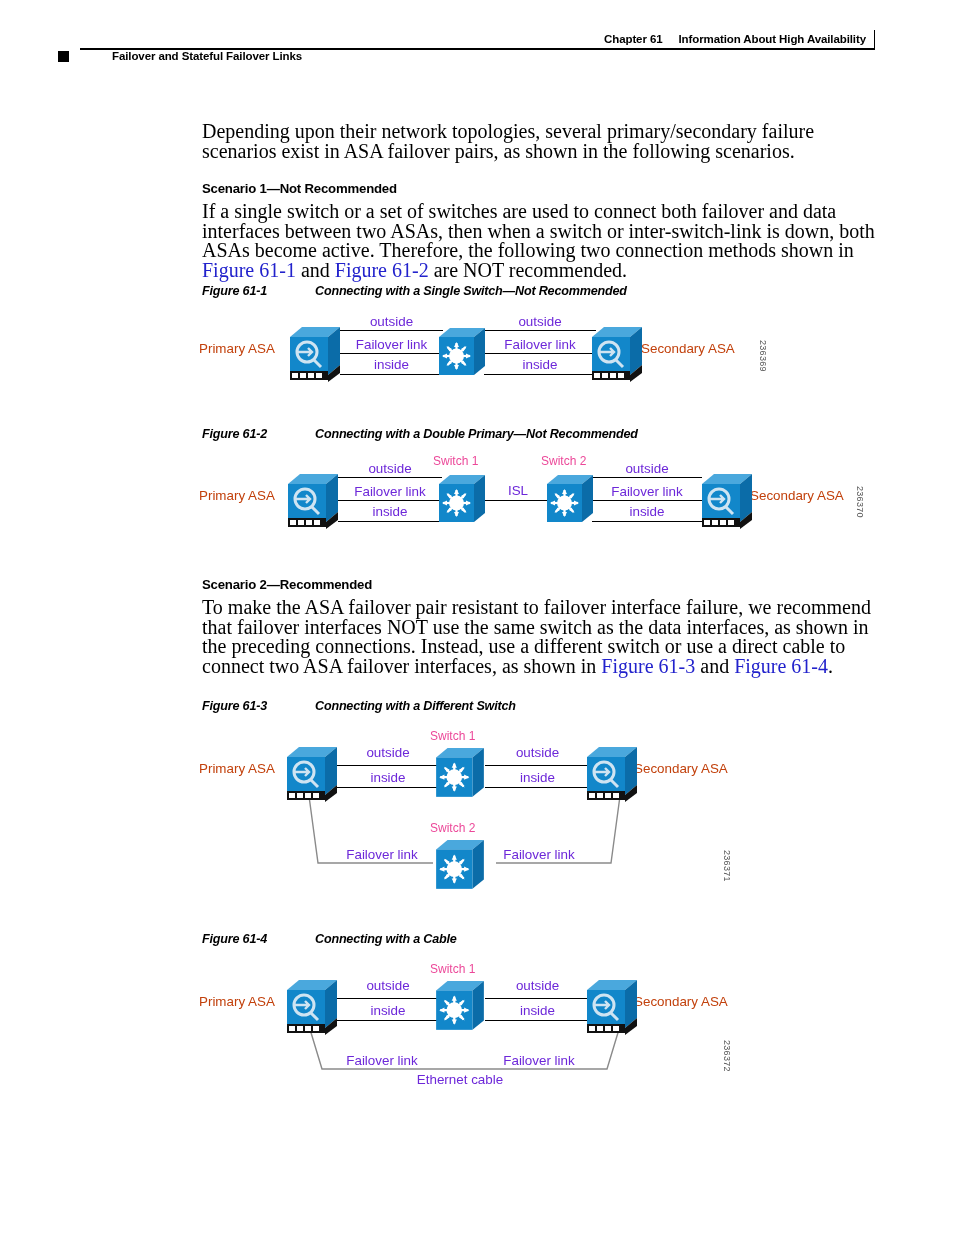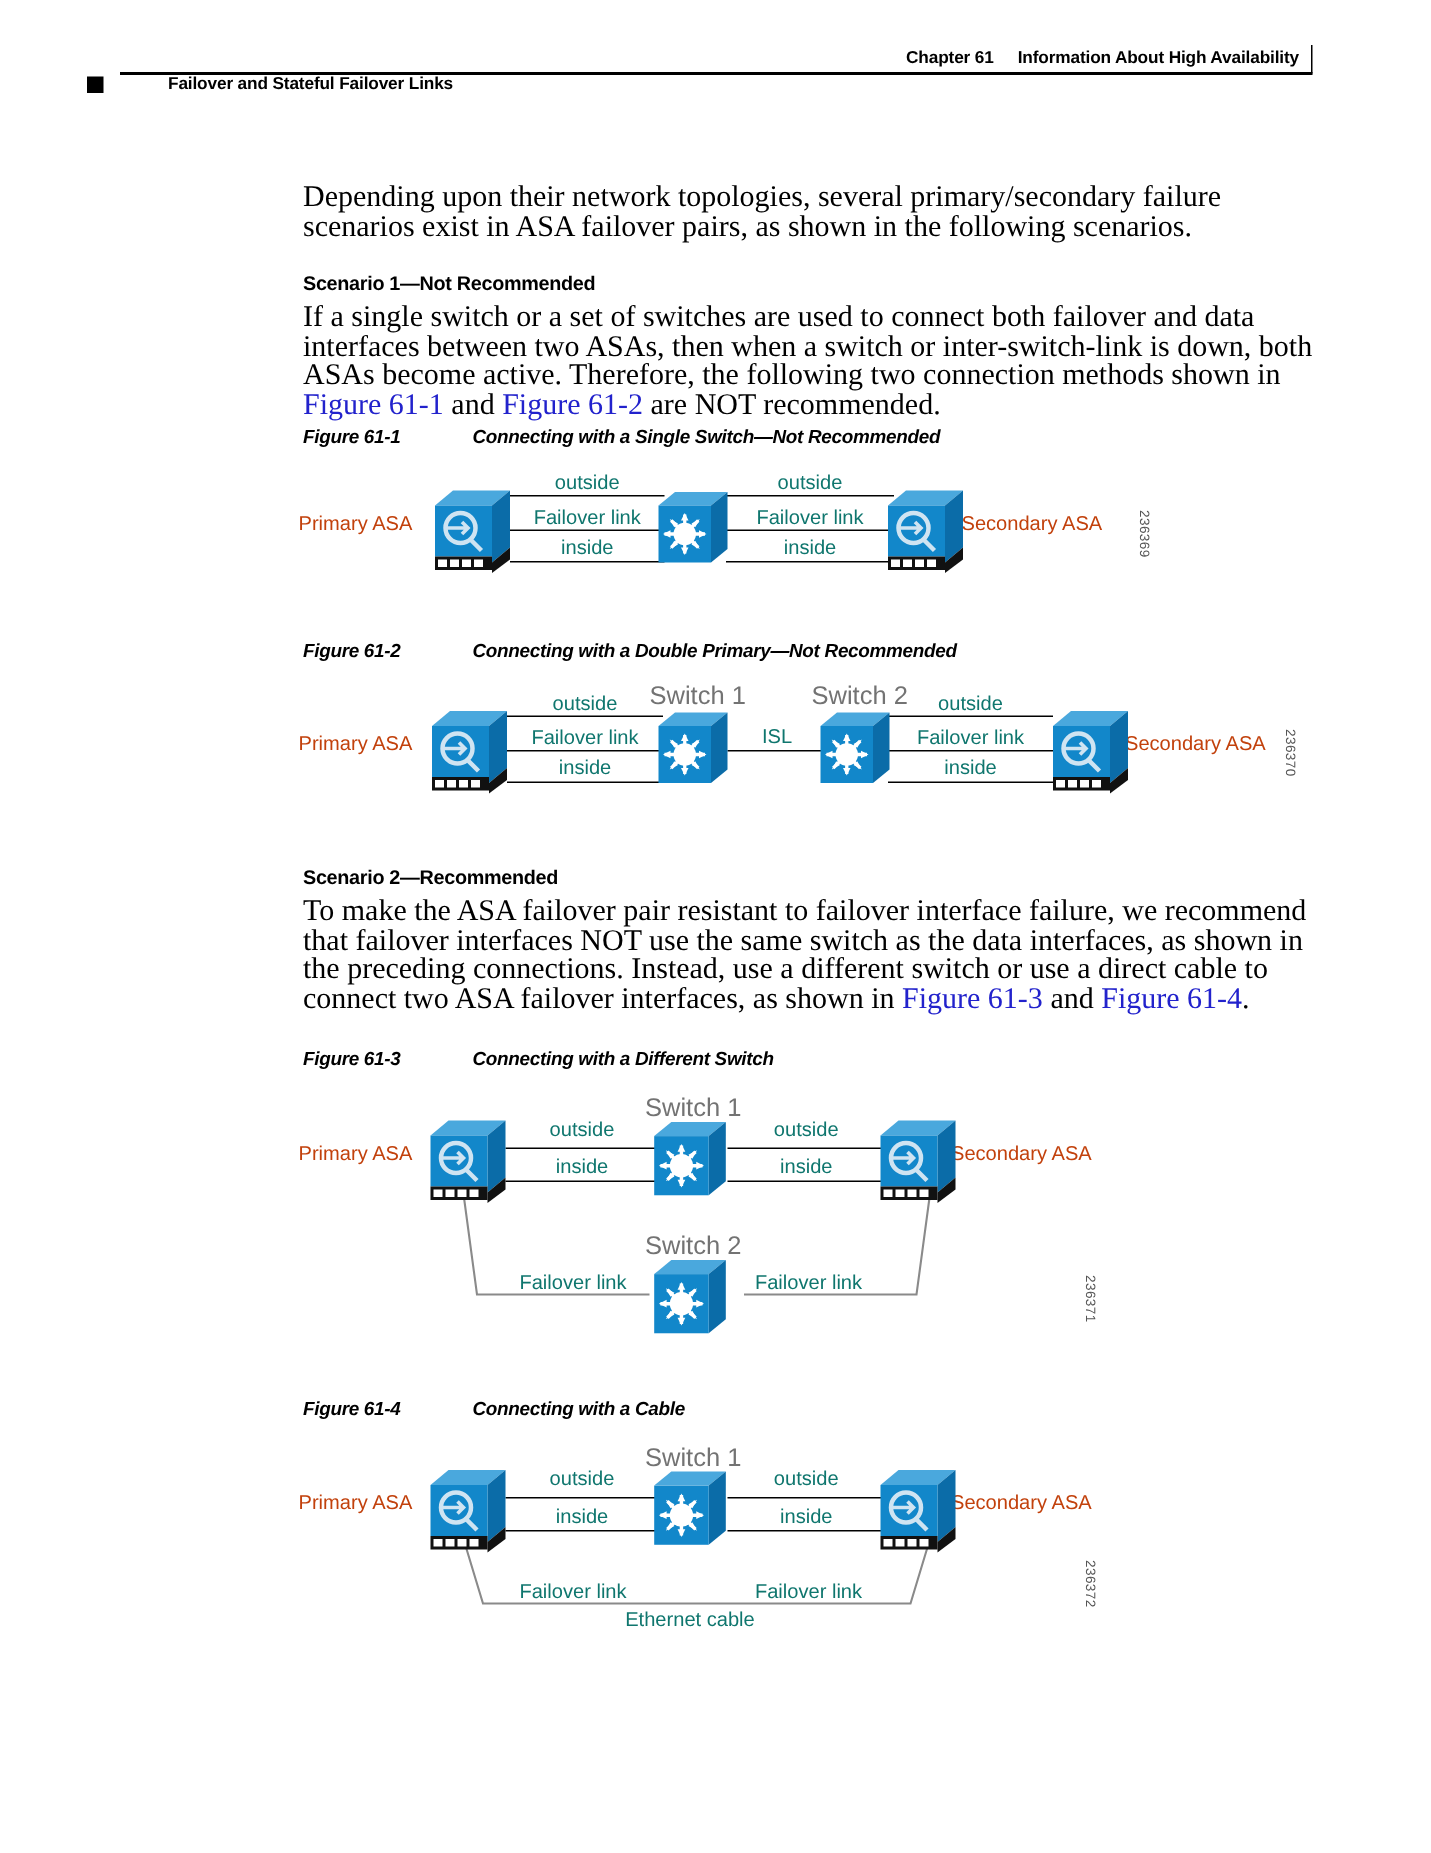--- a/index.html
+++ b/index.html
@@ -60,27 +60,27 @@
     letter-spacing:0.3px;
   }
   .endlabel{
     position:absolute;
     font-family:"Liberation Sans", sans-serif;
     font-size:13.4px;white-space:nowrap;color:#c2410c;
   }
   .linklabel{
     position:absolute;
     font-family:"Liberation Sans", sans-serif;
-    font-size:13.4px;white-space:nowrap;color:#0f766e;
+    font-size:13.4px;white-space:nowrap;color:#6d28d9;
     text-align:center;
   }
   .swlabel{
     position:absolute;
     font-family:"Liberation Sans", sans-serif;
-    font-size:17px;white-space:nowrap;color:#737373;
+    font-size:12px;white-space:nowrap;color:#ec4899;
   }
   .hline{position:absolute;height:1.3px;background:#000;}
 
   
   .icon{position:absolute;}
   .icon svg{display:block;}
 
   
   .page-footer{position:absolute;left:0;bottom:0;width:954px;height:95px;}
 </style>

